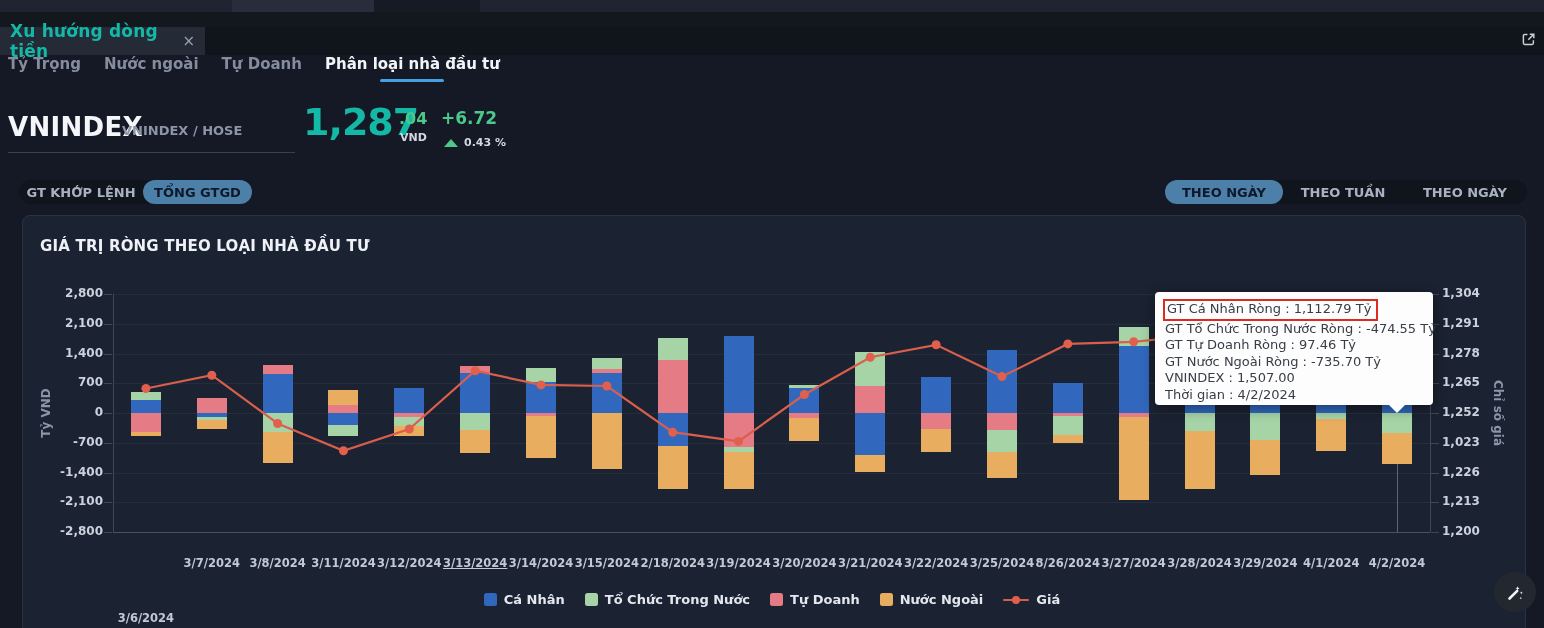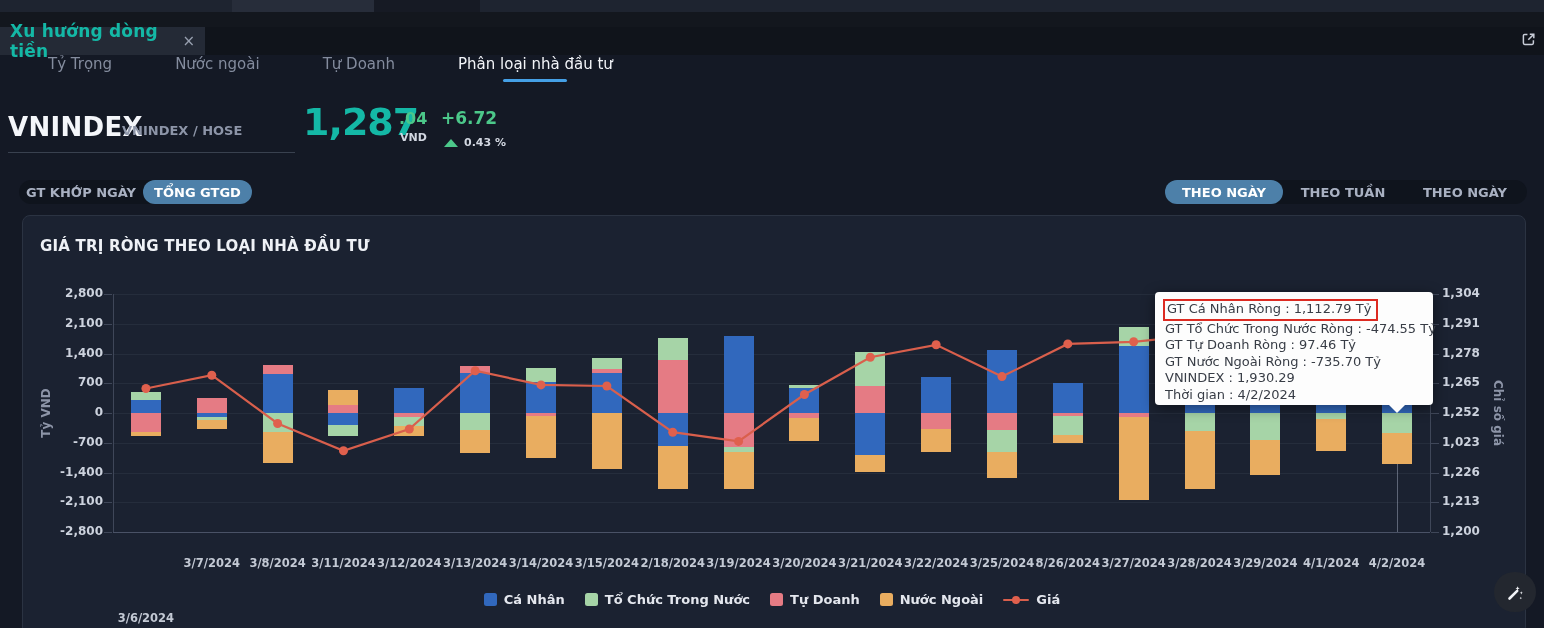--- a/index.html
+++ b/index.html
@@ -14,39 +14,39 @@
 
   
   .tabrow{position:absolute;left:0;top:27px;width:1544px;height:28px;background:#10141b;}
   .doc-tab{position:absolute;left:0;top:0;width:205px;height:28px;background:#242a36;display:flex;align-items:center;padding:0 10px;cursor:default;}
   .doc-tab .t{color:#14b8a6;font-size:17px;font-weight:700;letter-spacing:.2px;}
   .doc-tab .x{margin-left:12px;color:#98a0b0;font-size:15px;font-weight:400;cursor:pointer;}
   .popout{position:absolute;right:6px;top:2px;width:20px;height:20px;display:flex;align-items:center;justify-content:center;cursor:pointer;}
 
   
   .subnav{position:absolute;left:8px;top:55px;height:28px;display:flex;gap:23px;align-items:flex-start;}
-  .subnav-item{position:relative;color:#848c9e;font-size:15px;font-weight:400;padding-bottom:9px;cursor:pointer;white-space:nowrap;margin-left:40px;}
+  .subnav-item{position:relative;color:#848c9e;font-size:15px;font-weight:700;padding-bottom:9px;cursor:pointer;white-space:nowrap;}
   .subnav-item.active{color:#f2f4f8;}
   .subnav-item.active .ul{position:absolute;left:50%;transform:translateX(-50%);bottom:0;width:64px;height:3px;border-radius:2px;background:#45a0e6;}
 
   
   .sym{position:absolute;left:8px;top:112px;color:#f4f6fa;font-size:26px;font-weight:800;letter-spacing:.3px;}
   .sym-sub{position:absolute;left:122px;top:123px;color:#8d95a8;font-size:13px;font-weight:600;}
   .sym-underline{position:absolute;left:8px;top:152px;width:287px;height:1px;background:#39414f;}
   .price-main{position:absolute;left:303px;top:100px;font-size:38px;font-weight:700;letter-spacing:-1px;}
   .price-frac{position:absolute;left:399px;top:109px;font-size:16px;font-weight:700;}
   .price-cur{position:absolute;left:400px;top:131px;font-size:11px;font-weight:700;color:#d2d7e1;}
   .price-chg{position:absolute;left:441px;top:108px;font-size:17px;font-weight:700;}
   .tri-up{position:absolute;left:444px;top:139px;width:0;height:0;border-left:7px solid transparent;border-right:7px solid transparent;}
   .price-pct{position:absolute;left:464px;top:136px;font-size:11px;font-weight:600;color:#d2d7e1;}
 
   
   .pillgroup{position:absolute;height:24px;background:#0f141d;border-radius:13px;display:flex;align-items:center;}
   .pill{height:24px;border-radius:13px;display:flex;align-items:center;justify-content:center;font-size:13px;font-weight:700;color:#a9b1c2;padding:0 18px;cursor:pointer;white-space:nowrap;}
-  .pill.active{color:#ffffff;}
+  .pill.active{color:#0f172a;}
   .pg-left{left:19px;top:180px;width:233px;}
   .pg-left .pill{flex:0 0 auto;}
   .pg-right{left:1165px;top:180px;width:362px;}
 
   
   .panel{position:absolute;left:22px;top:215px;width:1504px;height:420px;background:#1b2231;border:1px solid #2b3342;border-radius:8px;}
   .panel-title{position:absolute;left:40px;top:237px;color:#eef1f6;font-size:15px;font-weight:800;letter-spacing:.2px;}
 
   .gridline{position:absolute;height:1px;background:#252d3c;}
   .gridline.axisline{background:#4a5266;}
@@ -116,21 +116,21 @@
   <div class="sym-sub">VNINDEX / HOSE</div>
   <div class="sym-underline"></div>
   <div class="price-main" id="priceMain" style="color: #14b8a6;">1,287</div>
   <div class="price-frac" id="priceFrac" style="color: rgb(76, 200, 138);">.04</div>
   <div class="price-cur">VND</div>
   <div class="price-chg" id="priceChg" style="color: rgb(76, 200, 138);">+6.72</div>
   <div class="tri-up" id="triUp" style="border-bottom: 8px solid rgb(76, 200, 138);"></div>
   <div class="price-pct">0.43 %</div>
 
   <div class="pillgroup pg-left" id="pgLeft">
-      <div class="pill" style="width: 124px;">GT KHỚP NGÀY</div>
+      <div class="pill" style="width: 124px;">GT KHỚP LỆNH</div>
       <div class="pill active" style="width: 109px; background: rgb(77, 128, 169);">TỔNG GTGD</div>
     </div>
   <div class="pillgroup pg-right" id="pgRight">
       <div class="pill active" style="width: 118px; background: rgb(77, 128, 169);">THEO NGÀY</div>
       <div class="pill" style="width: 120px;">THEO TUẦN</div>
       <div class="pill" style="width: 124px;">THEO NGÀY</div>
     </div>
 
   <div class="panel"></div>
   <div class="panel-title">GIÁ TRỊ RÒNG THEO LOẠI NHÀ ĐẦU TƯ</div>
@@ -208,21 +208,21 @@
       <div class="xlabel" style="left: 308.475px; top: 556px;">3/11/2024</div>
       <div class="bar-seg" style="left: 394.325px; top: 388.35px; height: 24.65px; background: rgb(49, 104, 189);"></div>
       <div class="bar-seg" style="left: 394.325px; top: 413px; height: 4.0375px; background: rgb(229, 123, 132);"></div>
       <div class="bar-seg" style="left: 394.325px; top: 417.038px; height: 8.7125px; background: rgb(166, 212, 167);"></div>
       <div class="bar-seg" style="left: 394.325px; top: 425.75px; height: 9.9875px; background: rgb(233, 173, 96);"></div>
       <div class="xlabel" style="left: 374.325px; top: 556px;">3/12/2024</div>
       <div class="bar-seg" style="left: 460.175px; top: 373.05px; height: 39.95px; background: rgb(49, 104, 189);"></div>
       <div class="bar-seg" style="left: 460.175px; top: 366.25px; height: 6.8px; background: rgb(229, 123, 132);"></div>
       <div class="bar-seg" style="left: 460.175px; top: 413px; height: 16.575px; background: rgb(166, 212, 167);"></div>
       <div class="bar-seg" style="left: 460.175px; top: 429.575px; height: 23.375px; background: rgb(233, 173, 96);"></div>
-      <div class="xlabel" style="left: 440.175px; top: 556px;">3/13/2024</div>
+      <div class="xlabel" style="left: 440.175px; top: 556px; text-decoration: underline;">3/13/2024</div>
       <div class="bar-seg" style="left: 526.025px; top: 382.4px; height: 30.6px; background: rgb(49, 104, 189);"></div>
       <div class="bar-seg" style="left: 526.025px; top: 413px; height: 3.4px; background: rgb(229, 123, 132);"></div>
       <div class="bar-seg" style="left: 526.025px; top: 368.375px; height: 14.025px; background: rgb(166, 212, 167);"></div>
       <div class="bar-seg" style="left: 526.025px; top: 416.4px; height: 41.65px; background: rgb(233, 173, 96);"></div>
       <div class="xlabel" style="left: 506.025px; top: 556px;">3/14/2024</div>
       <div class="bar-seg" style="left: 591.875px; top: 372.625px; height: 40.375px; background: rgb(49, 104, 189);"></div>
       <div class="bar-seg" style="left: 591.875px; top: 369.012px; height: 3.6125px; background: rgb(229, 123, 132);"></div>
       <div class="bar-seg" style="left: 591.875px; top: 357.75px; height: 11.2625px; background: rgb(166, 212, 167);"></div>
       <div class="bar-seg" style="left: 591.875px; top: 413px; height: 55.8875px; background: rgb(233, 173, 96);"></div>
       <div class="xlabel" style="left: 571.875px; top: 556px;">3/15/2024</div>
@@ -335,21 +335,21 @@
         </div>
         <span class="leg-label">Giá</span>
       </div>
     </div>
 
   <div class="tooltip" id="tooltip">
       <div class="tt-row"><span class="hl" style="border-color: rgb(221, 43, 34);">GT Cá Nhân Ròng  : 1,112.79 Tỷ</span></div>
       <div class="tt-row">GT Tổ Chức Trong Nước Ròng : -474.55 Tỷ</div>
       <div class="tt-row">GT Tự Doanh Ròng : 97.46 Tỷ</div>
       <div class="tt-row">GT Nước Ngoài Ròng : -735.70 Tỷ</div>
-      <div class="tt-row">VNINDEX : 1,930.29</div>
+      <div class="tt-row">VNINDEX : 1,507.00</div>
       <div class="tt-row">Thời gian : 4/2/2024</div>
     </div>
 
   <div class="wand-btn">
     <svg width="20" height="20" viewBox="0 0 20 20">
       <path d="M4.5 16.5 L12.2 8.8" stroke="#f2f4f8" stroke-width="2.6" stroke-linecap="round"></path>
       <path d="M12.6 4.2 l.6 1.5 1.5.6 -1.5.6 -.6 1.5 -.6 -1.5 -1.5 -.6 1.5 -.6 z" fill="#f2f4f8"></path>
       <path d="M16.3 9.3 l.45 1.1 1.1.45 -1.1.45 -.45 1.1 -.45 -1.1 -1.1 -.45 1.1 -.45 z" fill="#f2f4f8"></path>
       <path d="M15.8 14.8 l.35.9.9.35 -.9.35 -.35.9 -.35 -.9 -.9 -.35.9 -.35 z" fill="#f2f4f8"></path>
     </svg>

